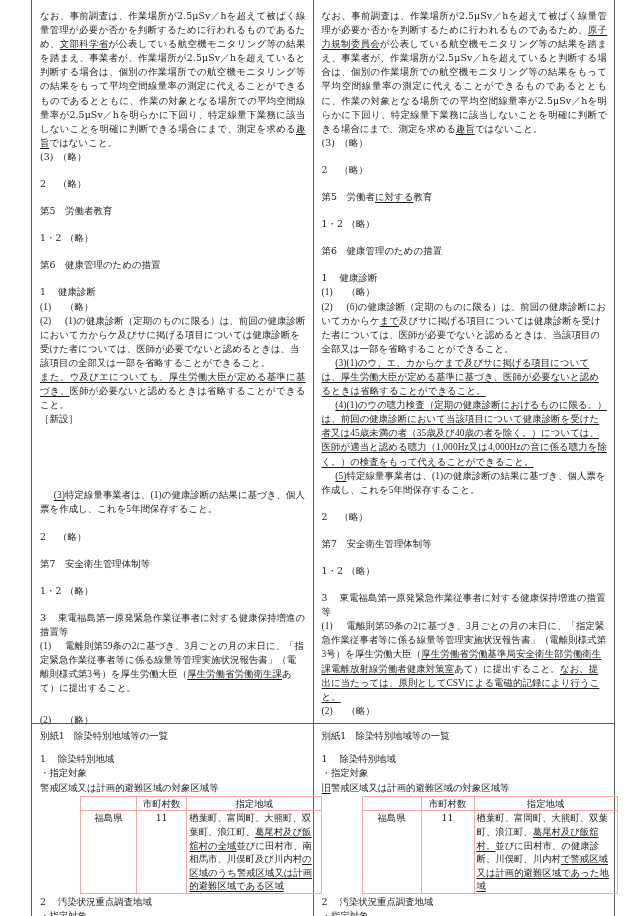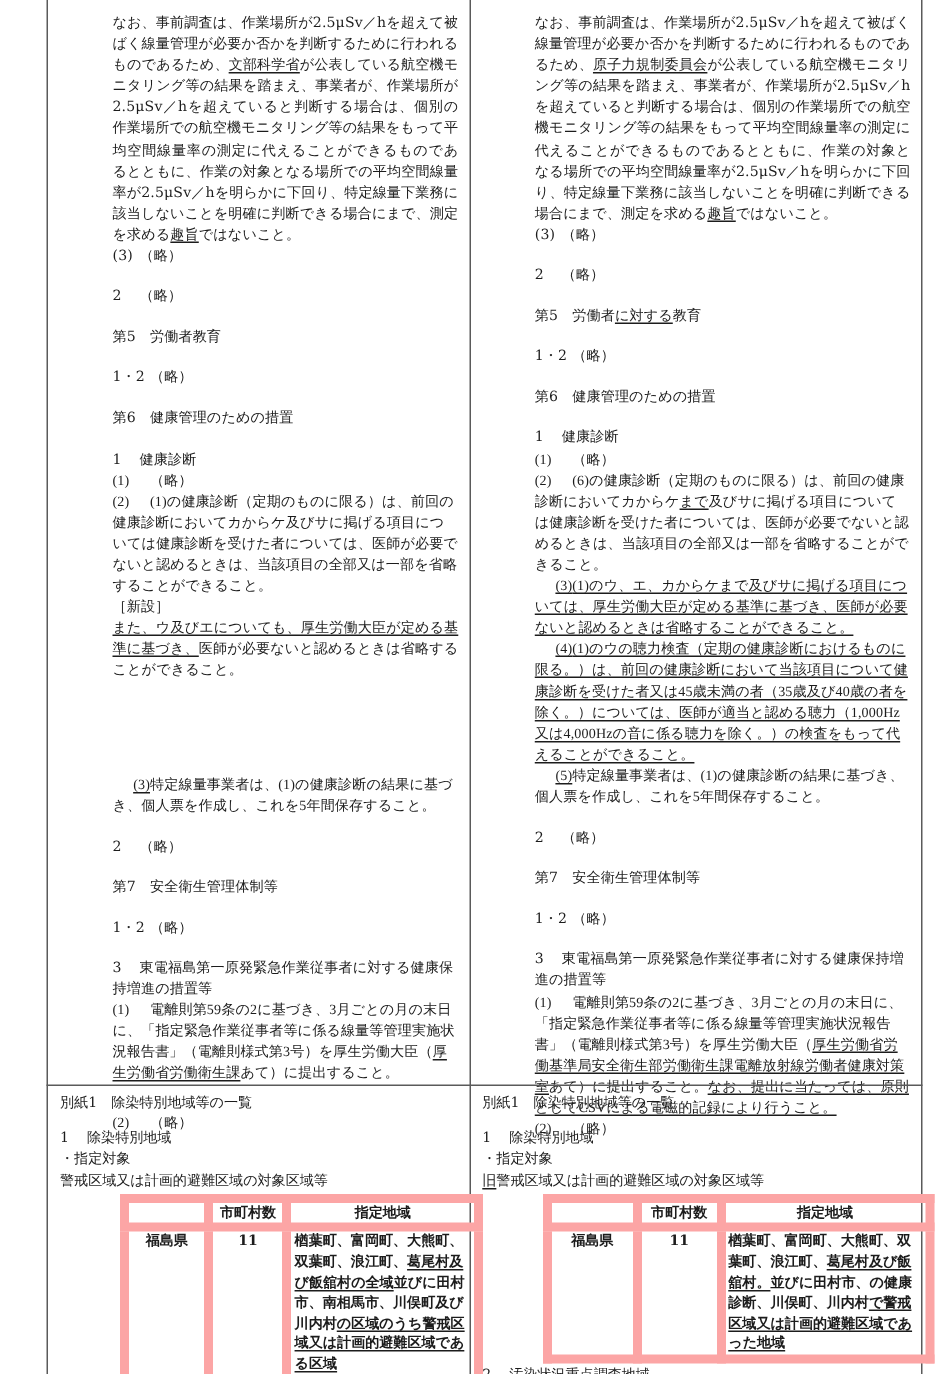--- a/index.html
+++ b/index.html
@@ -41,21 +41,20 @@
     padding: 0;
   }
   .col-left  { border-right: 1px solid #5a5a5a; width: 282px; }
   .col-right { width: 301px; }
 
   .colbody {
     padding: 9px 7px 0 8px;
     font-size: 9.4px;
     line-height: 14.1px;
     letter-spacing: 0.1px;
-    margin-left: 35px;
   }
 
   
   .hrule {
     position: absolute;
     left: 31px;
     width: 584px;
     height: 0;
     border-top: 1px solid #5a5a5a;
   }
@@ -106,23 +105,23 @@
   .apx-line { margin: 0; }
   .apx-item { margin: 0; }
 
   table.region {
     border-collapse: collapse;
     margin: 1px 0 0 40px;
     font-size: 9.4px;
     line-height: 13.6px;
   }
   table.region td, table.region th {
-    border: 6px solid #fca5a5;
+    border: 1px solid #fca5a5;
     padding: 0px 2px;
-    font-weight: bold;
+    font-weight: normal;
     vertical-align: top;
   }
   td.c-pref { width: 54px; text-align: center; margin-top: 24px; }
   td.c-count { width: 48px; text-align: center; }
   td.c-area  { width: 138px; text-align: left; }
   th.c-blank { width: 54px; }
   th.c-count { width: 48px; text-align: center; }
   th.c-area  { width: 138px; text-align: center; }
 </style>
 </head>
@@ -156,23 +155,23 @@
         <p class="ln lvl0"><span class="hang-num">第6</span><span>健康管理のための措置</span></p>
 
         <div class="spacer-m"></div>
 
         <p class="ln lvl0"><span class="hang-num-m">1</span><span>健康診断</span></p>
 
         <p class="ln lvl2b"><span class="hang-num">(1)</span><span>（略）</span></p>
 
         <p class="ln lvl2b"><span class="hang-num">(2)</span><span>(1)の健康診断（定期のものに限る）は、前回の健康診断においてカからケ及びサに掲げる項目については健康診断を受けた者については、医師が必要でないと認めるときは、当該項目の全部又は一部を省略することができること。</span></p>
 
+        <p class="ln bodytext-first"><span class="ul">また、ウ及びエについても、厚生労働大臣が定める基準に基づき、</span><span>医師が必要ないと認めるときは省略することができること。</span></p>
+
         <p class="ln lvl0"><span>［新設］</span></p>
-
-        <p class="ln bodytext-first"><span class="ul">また、ウ及びエについても、厚生労働大臣が定める基準に基づき、</span><span>医師が必要ないと認めるときは省略することができること。</span></p>
 
         <div class="spacer-xxl"></div>
 
         <p class="ln lvl2b"><span class="hang-num ul">(3)</span><span>特定線量事業者は、(1)の健康診断の結果に基づき、個人票を作成し、これを5年間保存すること。</span></p>
 
         <div class="spacer-m"></div>
 
         <p class="ln lvl0"><span class="hang-num-m">2</span><span>（略）</span></p>
 
         <div class="spacer-m"></div>

